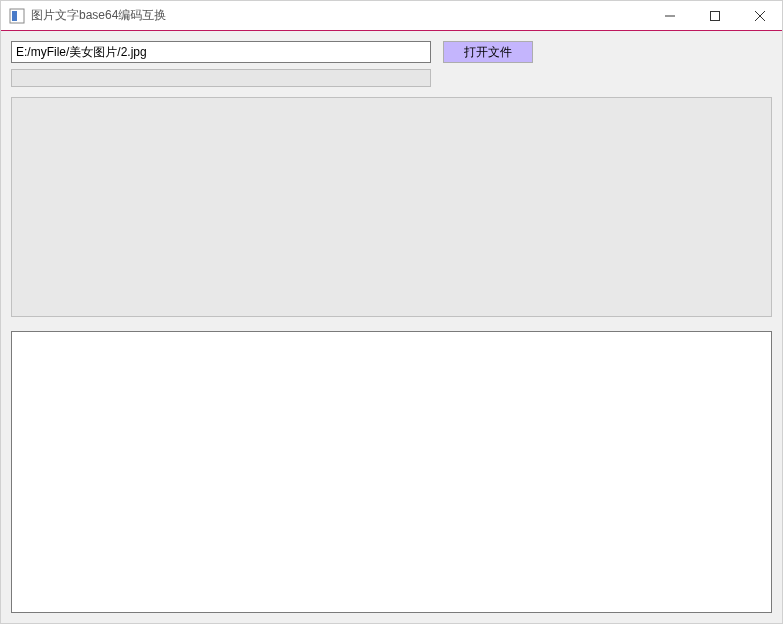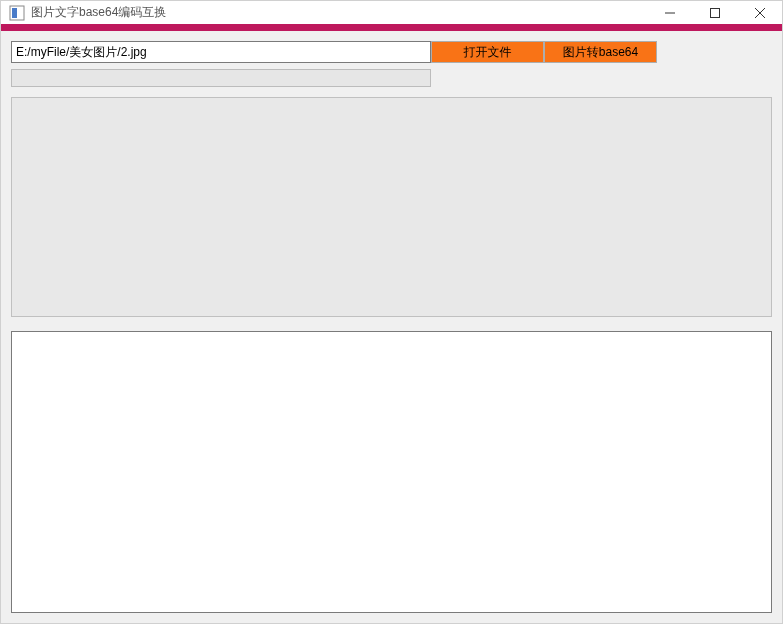--- a/index.html
+++ b/index.html
@@ -22,21 +22,21 @@
       border: 1px solid #d0d0d0;
       display: flex;
       flex-direction: column;
     }
     .titlebar {
       height: 30px;
       background: #ffffff;
       display: flex;
       align-items: center;
       padding-left: 8px;
-      border-bottom: 7px solid #be185d;
+      border-bottom: 1px solid #be185d;
     }
     .app-icon {
       width: 16px;
       height: 16px;
       margin-right: 6px;
       display: inline-block;
     }
     .app-title {
       color: #555;
       font-size: 12px;
@@ -57,41 +57,41 @@
     }
     .content {
       flex: 1;
       padding: 10px;
       display: flex;
       flex-direction: column;
       gap: 6px;
     }
     .row {
       display: flex;
-      gap: 0;
+      gap: 12px;
       align-items: flex-start;
     }
     .file-input, .text-input {
       height: 22px;
       border: 1px solid #7a7a7a;
       background: #fff;
       padding: 0 4px;
       font-size: 12px;
       font-family: inherit;
     }
     .file-input {
       width: 420px;
     }
     .text-input {
       width: 420px;
     }
     .btn {
       height: 22px;
-      width: 113px;
-      background: #f97316;
+      width: 90px;
+      background: #c4b5fd;
       border: 1px solid #adadad;
       font-size: 12px;
       font-family: inherit;
       cursor: pointer;
       color: #000;
     }
     .progress-container {
       width: 420px;
       height: 18px;
       border: 1px solid #bcbcbc;
@@ -145,21 +145,20 @@
             <line x1="10" y1="0" x2="0" y2="10" stroke="#333" stroke-width="1"></line>
           </svg>
       </div>
     </div>
   </div>
 
   <div class="content">
     <div class="row">
       <input type="text" class="file-input" value="E:/myFile/美女图片/2.jpg" style="">
       <button class="btn">打开文件</button>
-      <button class="btn">图片转base64</button>
     </div>
 
 
     <div class="row">
       <div class="progress-container"></div>
     </div>
 
     <div class="image-panel"></div>
 
     <textarea class="output-panel" style=""></textarea>

